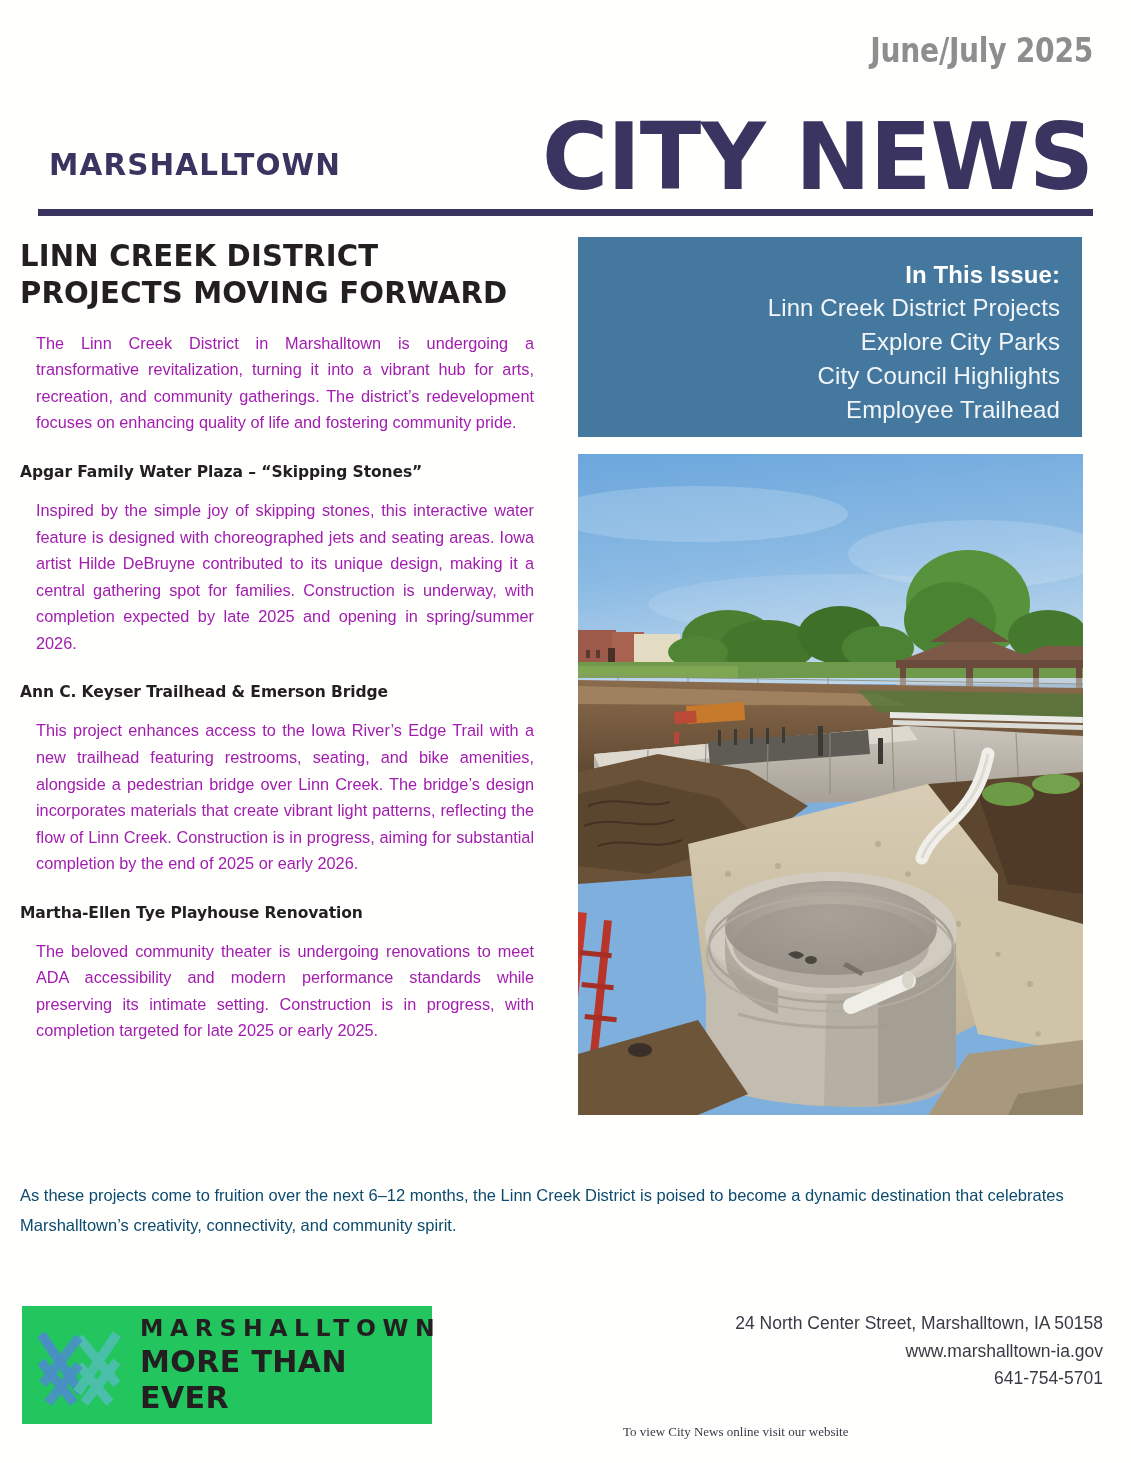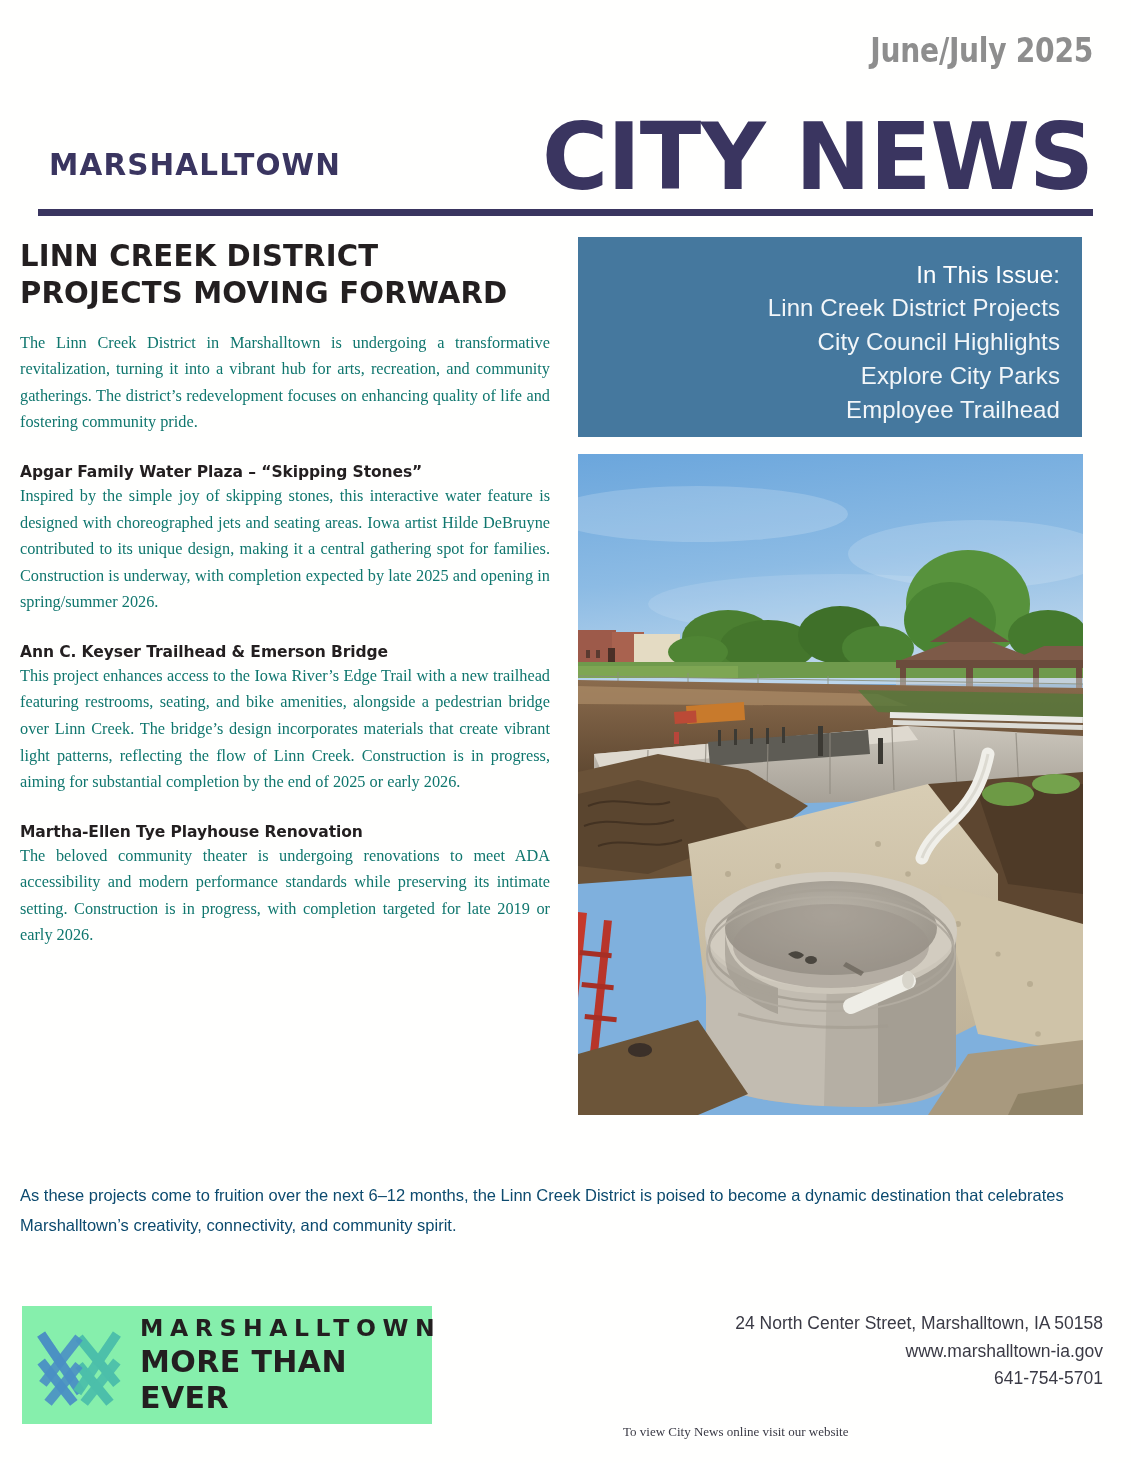--- a/index.html
+++ b/index.html
@@ -104,23 +104,23 @@
     transform: scaleX(0.97);
     transform-origin: left top;
     margin: 0 0 18px 0;
   }
   .headline span { display: block; }
 
   .body-p {
     font-size: 16.3px;
     line-height: 1.63;
     text-align: justify;
-    color: #0f766e;
-    margin: 0;
-    font-family: Liberation Serif, serif;
+    color: #a21caf;
+    margin: 16px;
+    font-family: Liberation Sans, sans-serif;
   }
   .sec-head {
     font-size: 16.2px;
     font-weight: bold;
     color: #231f20;
     margin: 0 0 2px 0;
     font-family: "DejaVu Sans", sans-serif;
     transform: scaleX(0.96);
     transform-origin: left center;
     letter-spacing: -0.1px;
@@ -136,21 +136,21 @@
     width: 504px;
     height: 200px;
     background: #45789e;
     box-sizing: border-box;
     padding: 22px 22px 0 0;
     text-align: right;
   }
   .issue-title {
     color: #ffffff;
     font-size: 24px;
-    font-weight: normal;
+    font-weight: bold;
     line-height: 1.35;
     font-family: "Liberation Sans", sans-serif;
     letter-spacing: 0.1px;
     margin-left: 16px;
   }
   .issue-item {
     color: #f2f6f9;
     font-size: 24px;
     line-height: 1.41;
     font-weight: normal;
@@ -183,21 +183,21 @@
     font-family: "Liberation Sans", sans-serif;
   }
 
   
   .footer-logo {
     position: absolute;
     left: 22px;
     top: 1306px;
     width: 410px;
     height: 118px;
-    background: #86efac;
+    background: #22c55e;
     display: flex;
     align-items: center;
     gap: 18px;
     padding-left: 14px;
     box-sizing: border-box;
   }
   .logo-mark { width: 86px; height: 86px; flex: none; }
   .logo-text { display: block; }
   .logo-line1 {
     font-size: 23.5px;
@@ -248,22 +248,22 @@
     <div class="title-row">
       <div class="city-word">MARSHALLTOWN</div>
       <div class="news-word">CITY NEWS</div>
     </div>
     <div class="masthead-rule"></div>
   </div>
 
   <div class="issue-box">
     <div class="issue-title">In This Issue:</div>
     <div class="issue-item">Linn Creek District Projects</div>
+    <div class="issue-item">Explore City Parks</div>
     <div class="issue-item">City Council Highlights</div>
-    <div class="issue-item">Explore City Parks</div>
     <div class="issue-item">Employee Trailhead</div>
   </div>
 
   <div class="photo">
     <svg viewBox="0 0 505 661" preserveAspectRatio="none">
       <defs>
         <linearGradient id="sky" x1="0" y1="0" x2="0.25" y2="1">
           <stop offset="0" stop-color="#6ba6dc"></stop>
           <stop offset="0.55" stop-color="#8cbbe4"></stop>
           <stop offset="1" stop-color="#bcd6ec"></stop>
@@ -459,21 +459,21 @@
       <p class="body-p">Inspired by the simple joy of skipping stones, this interactive water feature is designed with choreographed jets and seating areas. Iowa artist Hilde DeBruyne contributed to its unique design, making it a central gathering spot for families. Construction is underway, with completion expected by late 2025 and opening in spring/summer 2026.</p>
     </div>
 
     <div class="sec">
       <div class="sec-head">Ann C. Keyser Trailhead &amp; Emerson Bridge</div>
       <p class="body-p">This project enhances access to the Iowa River’s Edge Trail with a new trailhead featuring restrooms, seating, and bike amenities, alongside a pedestrian bridge over Linn Creek. The bridge’s design incorporates materials that create vibrant light patterns, reflecting the flow of Linn Creek. Construction is in progress, aiming for substantial completion by the end of 2025 or early 2026.</p>
     </div>
 
     <div class="sec">
       <div class="sec-head">Martha-Ellen Tye Playhouse Renovation</div>
-      <p class="body-p">The beloved community theater is undergoing renovations to meet ADA accessibility and modern performance standards while preserving its intimate setting. Construction is in progress, with completion targeted for late 2019 or early 2026.</p>
+      <p class="body-p">The beloved community theater is undergoing renovations to meet ADA accessibility and modern performance standards while preserving its intimate setting. Construction is in progress, with completion targeted for late 2025 or early 2025.</p>
     </div>
   </div>
 
   <p class="closing">As these projects come to fruition over the next 6–12 months, the Linn Creek District is poised to become a dynamic destination that celebrates Marshalltown’s creativity, connectivity, and community spirit.</p>
 
   <div class="footer-logo">
     <svg class="logo-mark" viewBox="0 0 100 100">
       <g stroke-linecap="butt" fill="none" stroke-width="11">
         <path d="M6,14 L52,82" stroke="#4a8fc4" opacity="0.95"></path>
         <path d="M6,46 L44,94" stroke="#4a8fc4" opacity="0.95"></path>

